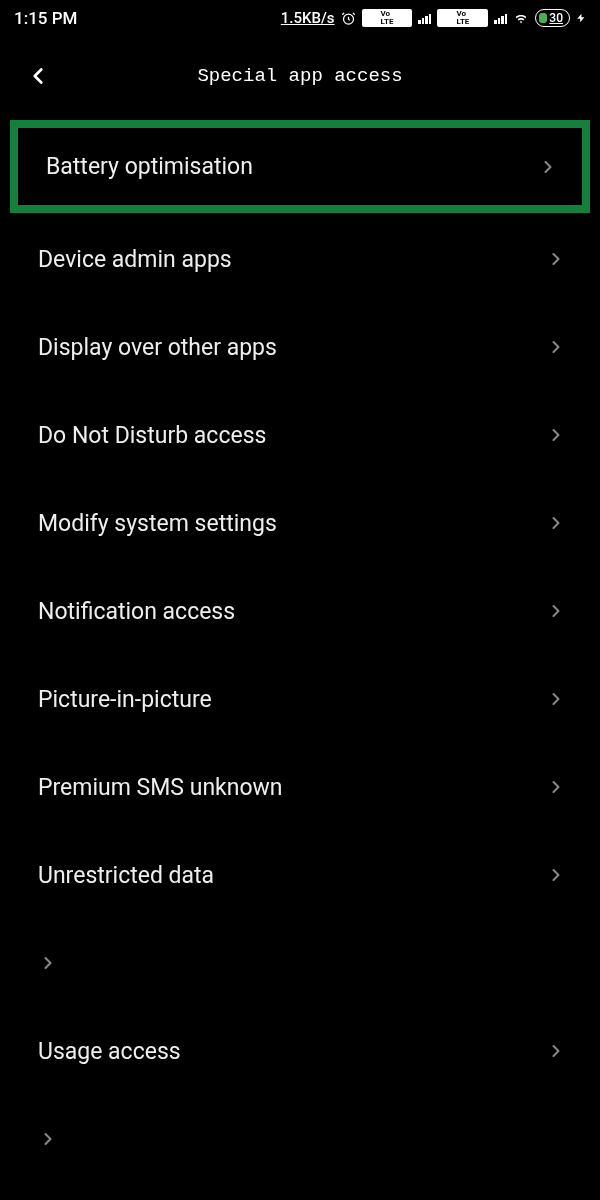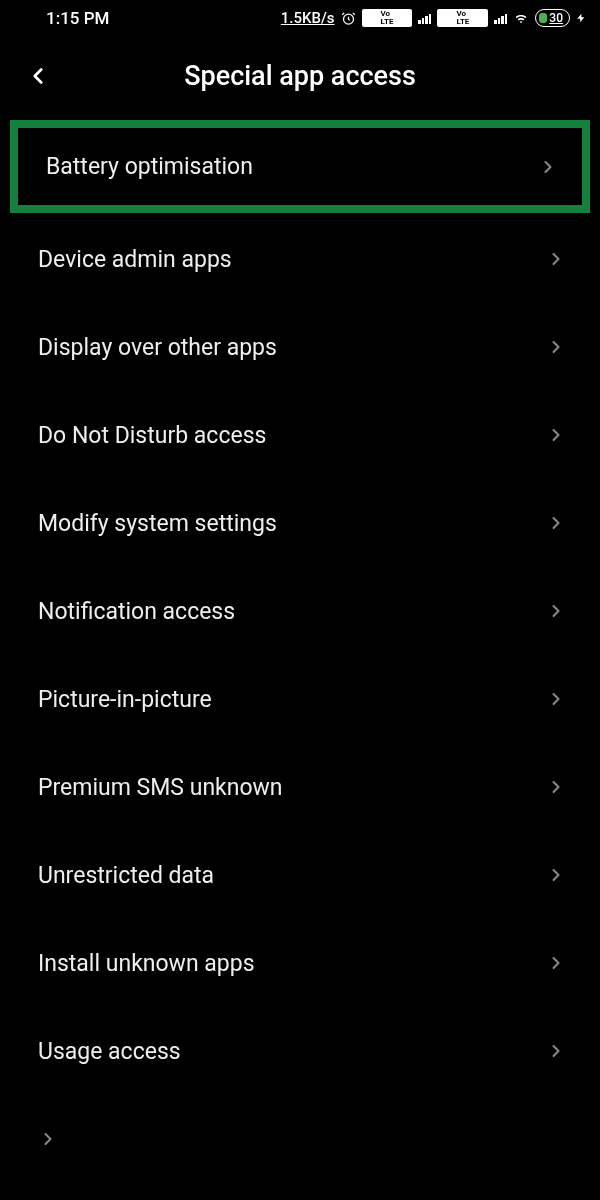--- a/index.html
+++ b/index.html
@@ -20,21 +20,20 @@
       display: flex;
       justify-content: space-between;
       align-items: center;
       padding: 0 14px;
       font-size: 17px;
       font-weight: 500;
     }
     .status-left {
       display: flex;
       align-items: center;
-      margin-left: 32px;
     }
     .status-right {
       display: flex;
       align-items: center;
       gap: 6px;
       font-size: 15px;
       text-decoration: underline;
     }
     .status-icon {
       display: inline-flex;
@@ -66,23 +65,24 @@
       height: 36px;
       display: flex;
       align-items: center;
       justify-content: center;
       cursor: pointer;
     }
     .page-title {
       position: absolute;
       left: 50%;
       transform: translateX(-50%);
-      font-size: 27px;
+      font-size: 19px;
       font-weight: 500;
       color: #fff;
+      font-family: Liberation Mono, monospace;
     }
     .list {
       padding: 0 0;
     }
     .list-item {
       display: flex;
       align-items: center;
       justify-content: space-between;
       padding: 29px 34px 29px 38px;
       cursor: pointer;
@@ -260,21 +260,20 @@
   <div class="list-item">
     <span class="item-label">Unrestricted data</span>
     <span class="chevron">
       <svg width="20" height="20" viewBox="0 0 24 24" fill="none" stroke="#888" stroke-width="2.5" stroke-linecap="round" stroke-linejoin="round">
           <polyline points="9 18 15 12 9 6"></polyline>
         </svg>
     </span>
   </div>
 
   <div class="list-item">
-    <span class="item-label">Install unknown apps</span>
     <span class="chevron">
       <svg width="20" height="20" viewBox="0 0 24 24" fill="none" stroke="#888" stroke-width="2.5" stroke-linecap="round" stroke-linejoin="round">
           <polyline points="9 18 15 12 9 6"></polyline>
         </svg>
     </span>
   </div>
 
   <div class="list-item">
     <span class="item-label">Usage access</span>
     <span class="chevron">

